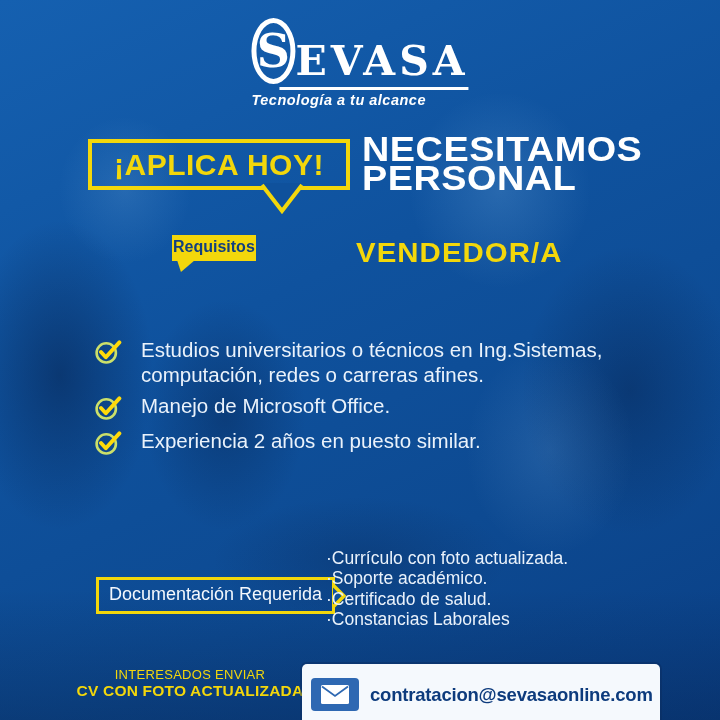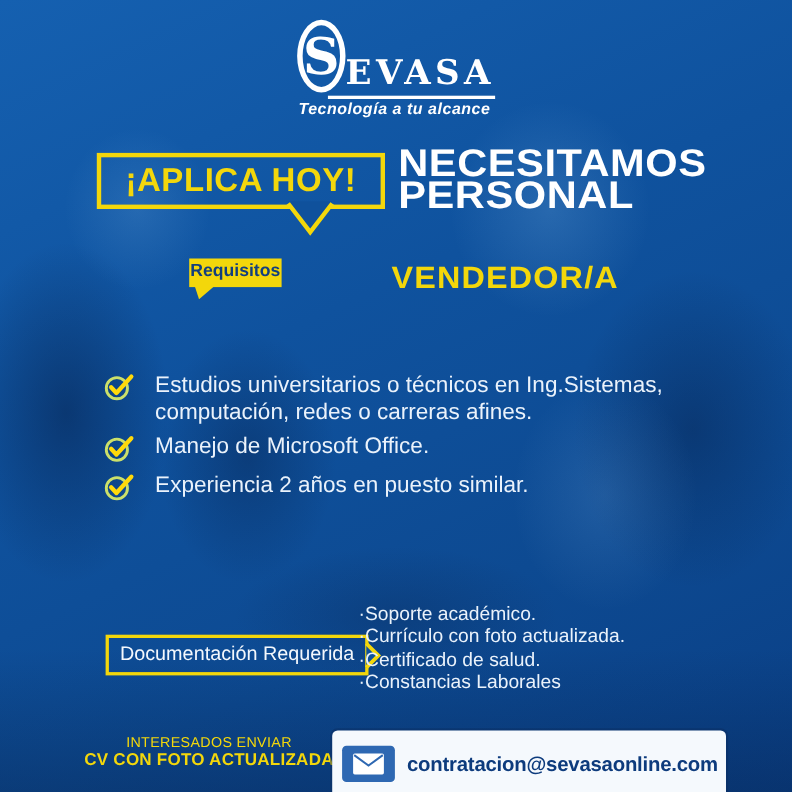--- a/index.html
+++ b/index.html
@@ -22,27 +22,27 @@
 
   
   .logo-block{position:absolute;left:50%;top:18px;transform:translateX(-50%);color:#fff;}
   .logo-row{display:flex;align-items:flex-end;}
   .logo-oval{
     width:44px;height:66px;border:5px solid #fff;border-radius:50%;
     display:flex;align-items:center;justify-content:center;flex-shrink:0;
   }
   .logo-s{font-family:"DejaVu Serif",serif;font-weight:bold;font-size:46px;line-height:1;color:#fff;}
   .logo-rest{
-    font-family:"DejaVu Serif",serif;font-weight:bold;font-size:31px;line-height:1;
+    font-family:"DejaVu Serif",serif;font-weight:bold;font-size:41px;line-height:1;
     letter-spacing:4px;margin-left:0;margin-bottom:2px;color:#fff;
   }
   .logo-underline{height:3px;background:#fff;margin:3px 0 2px 28px;}
   .logo-tagline{
     font-size:14.5px;font-style:italic;font-weight:bold;letter-spacing:.5px;
-    text-align:right;padding-right:4px;color:#fff;
+    text-align:left;padding-right:4px;color:#fff;
   }
 
   
   .apply-bubble{
     position:absolute;left:88px;top:139px;width:262px;height:51px;
     border:4px solid #f3d70b;display:flex;align-items:center;justify-content:center;
     color:#f3d70b;font-weight:bold;font-size:30px;letter-spacing:.5px;white-space:nowrap;
   }
   .apply-tail{position:absolute;left:168px;bottom:-29px;}
   .headline{
@@ -164,22 +164,22 @@
     </div>
   </section>
 
   <div class="docs-label-box">
     <span>Documentación Requerida</span>
     <svg class="docs-chevron" width="16" height="28" viewBox="0 0 16 28">
       <polyline points="2,3 13,14 2,25" fill="#0f519c" stroke="#f3d70b" stroke-width="3.5" stroke-linejoin="miter"></polyline>
     </svg>
   </div>
   <ul class="docs-list">
+    <li>·Currículo con foto actualizada.</li>
     <li>·Soporte académico.</li>
-    <li>·Currículo con foto actualizada.</li>
     <li>·Certificado de salud.</li>
     <li>·Constancias Laborales</li>
   </ul>
 
   <footer>
     <div class="footer-cta">
       <div class="l1">INTERESADOS ENVIAR</div>
       <div class="l2">CV CON FOTO ACTUALIZADA</div>
     </div>
     <div class="email-pill">

